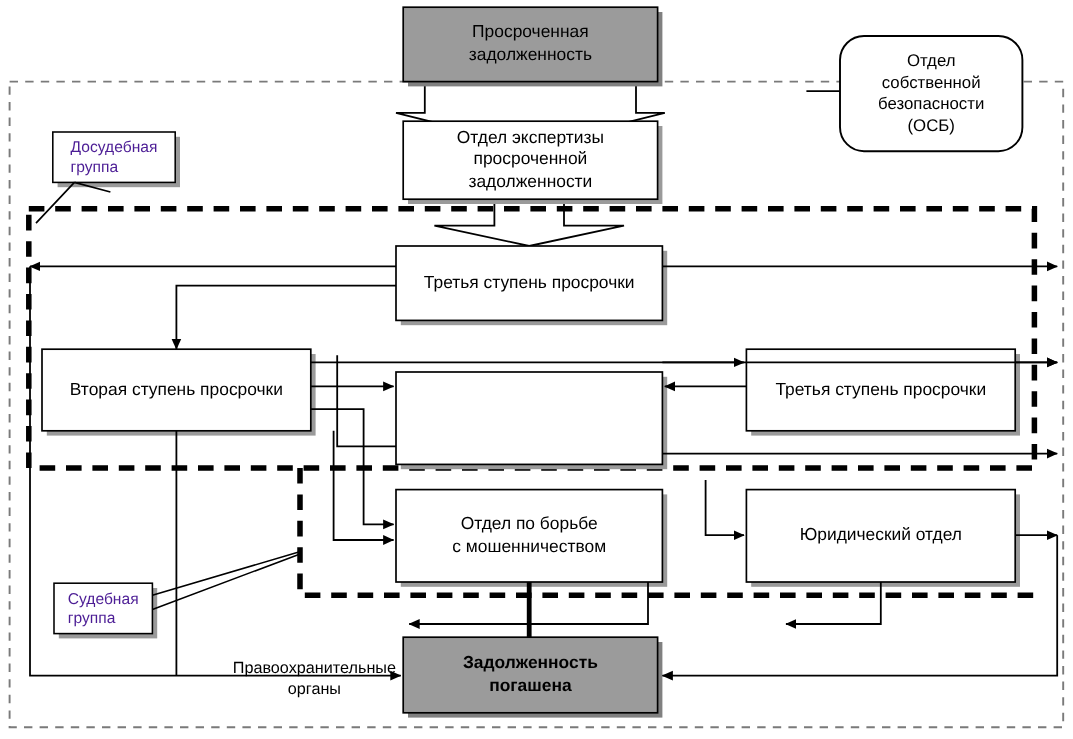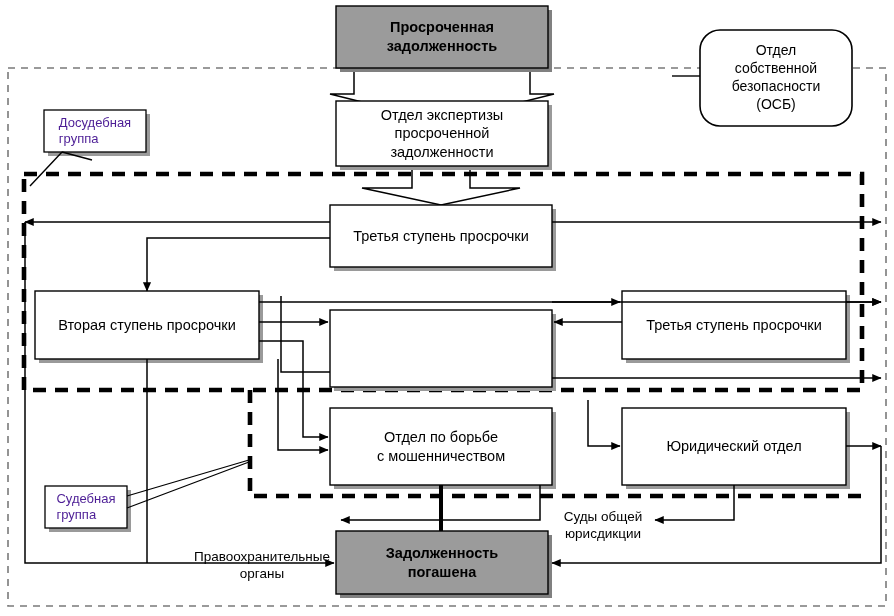--- a/index.html
+++ b/index.html
@@ -147,21 +147,21 @@
       <path d="M881,446 L881,563 L552,563" marker-end="url(#arrow)"></path>
     </g>
 
     <path d="M441,485 L441,531" fill="none" stroke="#000" stroke-width="4"></path>
 
     <path d="M700,76 L672,76" fill="none" stroke="#000" stroke-width="1.4"></path>
 
     <path d="M147,359 L147,563" fill="none" stroke="#000" stroke-width="1.5"></path>
   </svg>
 
-  <div class="nodeLabel" style="left:336px;top:6px;width:212px;height:62px;font-weight:bold;">Просроченная
+  <div class="nodeLabel" style="left:336px;top:6px;width:212px;height:62px;font-weight:normal;">Просроченная
 задолженность</div>
 
   <div class="nodeLabel" style="left:336px;top:101px;width:212px;height:65px;">Отдел экспертизы
 просроченной
 задолженности</div>
 
   <div class="nodeLabel" style="left:330px;top:205px;width:222px;height:62px;">Третья ступень просрочки</div>
 
   <div class="nodeLabel" style="left:35px;top:291px;width:224px;height:68px;">Вторая ступень просрочки</div>
 
@@ -183,16 +183,14 @@
 
   <div class="tagLabel" style="left:44px;top:110px;width:102px;height:42px;">Досудебная
 группа</div>
 
   <div class="tagLabel" style="left:45px;top:486px;width:82px;height:42px;">Судебная
 группа</div>
 
   <div class="freeLabel" style="left:186px;top:509px;width:152px;margin-top:40px;">Правоохранительные
 органы</div>
 
-  <div class="freeLabel" style="left:551px;top:509px;width:104px;">Суды общей
-юрисдикции</div>
 
 </div>
 
 </body></html>

